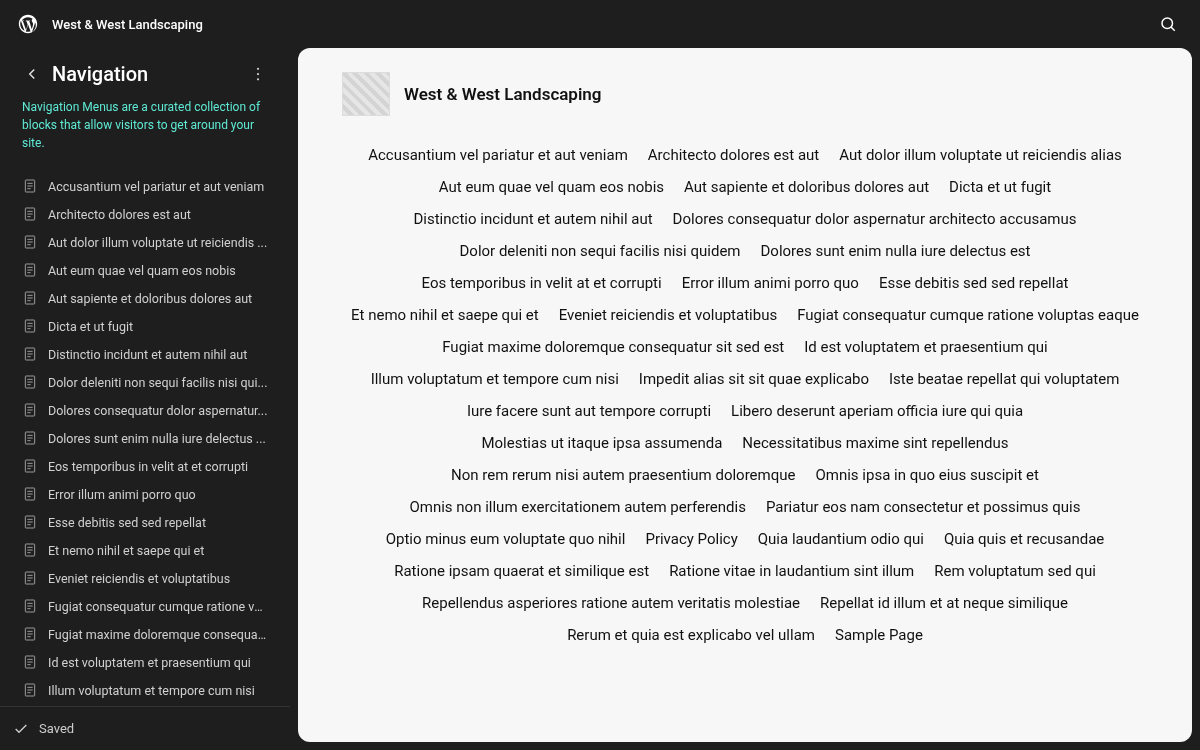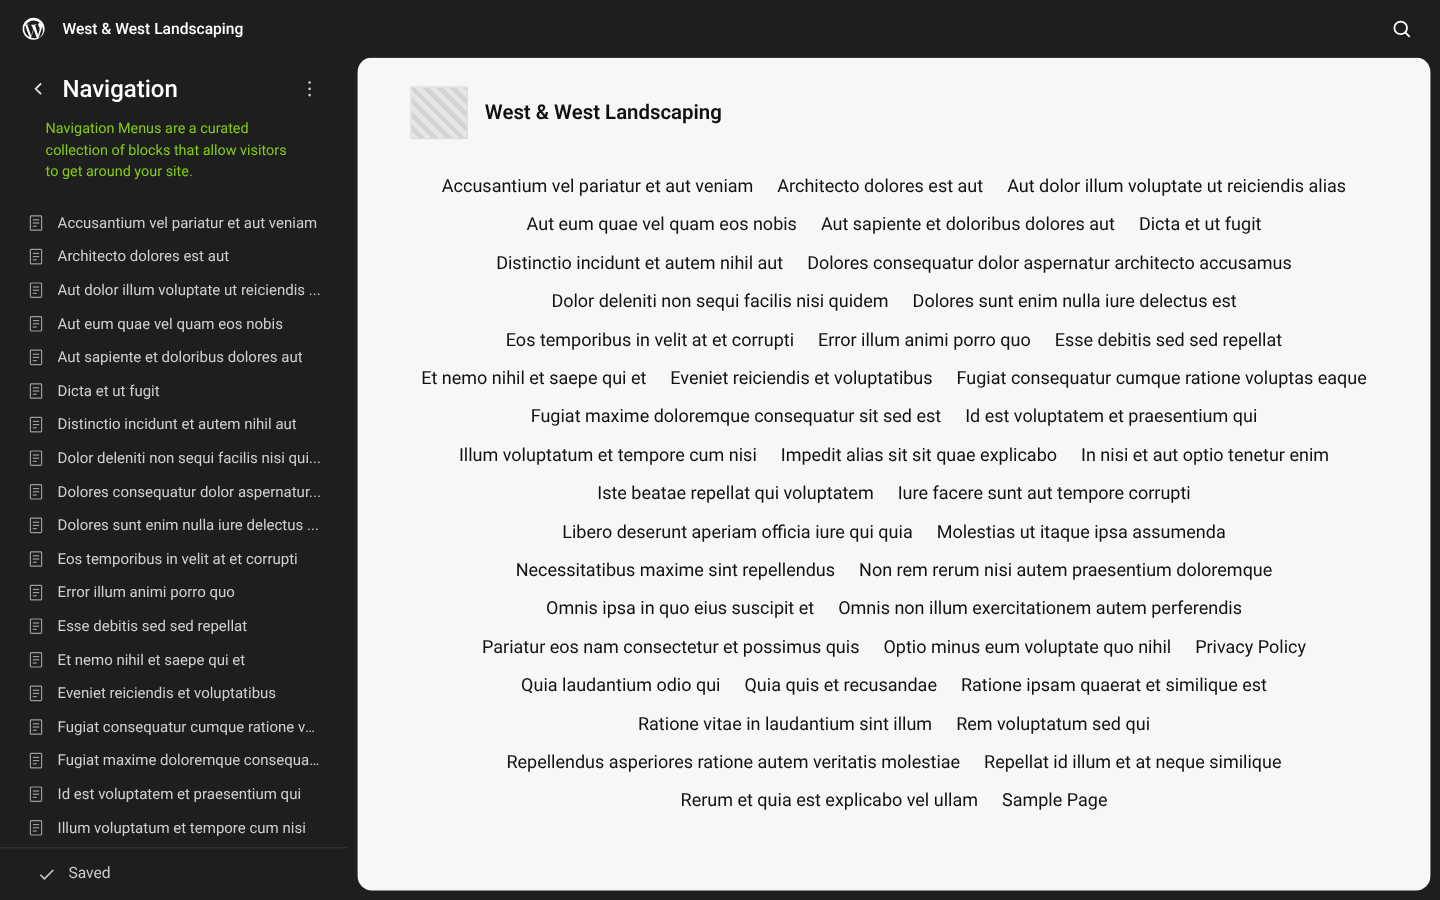--- a/index.html
+++ b/index.html
@@ -7,28 +7,28 @@
 .topbar{height:48px;background:#1e1e1e;display:flex;align-items:center;padding:0 16px;color:#fff}
 .wp-logo{width:24px;height:24px;margin-right:12px;display:flex;align-items:center;justify-content:center}
 .site-name{font-size:13px;font-weight:500;flex:1}
 .search-btn{width:32px;height:32px;display:flex;align-items:center;justify-content:center;cursor:pointer}
 .main{flex:1;display:flex;overflow:hidden}
 .sidebar{width:290px;background:#1e1e1e;color:#e0e0e0;display:flex;flex-direction:column;overflow:hidden}
 .sidebar-header{padding:14px 20px 8px;display:flex;align-items:center;gap:8px}
 .back-btn{width:24px;height:24px;display:flex;align-items:center;justify-content:center;cursor:pointer;color:#e0e0e0}
 .sidebar-title{font-size:20px;font-weight:500;flex:1;color:#fff}
 .more-btn{width:24px;height:24px;display:flex;align-items:center;justify-content:center;cursor:pointer}
-.sidebar-desc{padding:4px 38px 14px;font-size:12px;color:#84cc16;line-height:1.5}
+.sidebar-desc{padding:4px 22px 14px;font-size:12px;color:#5eead4;line-height:1.5}
 .menu-list{flex:1;overflow-y:auto;padding:6px 8px}
 .menu-list::-webkit-scrollbar{width:6px}
 .menu-list::-webkit-scrollbar-thumb{background:#555;border-radius:3px}
 .menu-item{display:flex;align-items:center;gap:10px;padding:6px 14px;font-size:12.5px;color:#d0d0d0;cursor:pointer;border-radius:4px;white-space:nowrap;overflow:hidden}
 .menu-item-icon{width:16px;height:16px;flex-shrink:0;opacity:.7}
 .menu-item-label{overflow:hidden;text-overflow:ellipsis}
-.sidebar-footer{height:44px;border-top:1px solid #333;display:flex;align-items:center;padding:0 31px;gap:10px;font-size:13px;color:#ccc}
+.sidebar-footer{height:44px;border-top:1px solid #333;display:flex;align-items:center;padding:0 13px;gap:10px;font-size:13px;color:#ccc}
 .preview{flex:1;background:#1e1e1e;padding:0 8px 8px 8px;overflow:hidden}
 .preview-frame{width:100%;height:100%;background:#f7f7f7;border-radius:12px;overflow-y:auto;padding:24px 40px}
 .preview-header{display:flex;align-items:center;gap:14px;margin-bottom:24px;padding-left:4px}
 .logo-placeholder{width:48px;height:44px;background:repeating-linear-gradient(45deg,#e6e6e6,#e6e6e6 4px,#d4d4d4 4px,#d4d4d4 8px);border:1px solid #ddd}
 .preview-title{font-size:17px;font-weight:600;color:#111}
 .nav-links{display:flex;flex-wrap:wrap;justify-content:center;gap:14px 20px;padding:6px 10px}
 .nav-link{font-size:15px;color:#111;white-space:nowrap;cursor:pointer;font-weight:400}
 </style>
 </head>
 <body>
@@ -267,21 +267,20 @@
           <span class="nav-link">Eos temporibus in velit at et corrupti</span>
           <span class="nav-link">Error illum animi porro quo</span>
           <span class="nav-link">Esse debitis sed sed repellat</span>
           <span class="nav-link">Et nemo nihil et saepe qui et</span>
           <span class="nav-link">Eveniet reiciendis et voluptatibus</span>
           <span class="nav-link">Fugiat consequatur cumque ratione voluptas eaque</span>
           <span class="nav-link">Fugiat maxime doloremque consequatur sit sed est</span>
           <span class="nav-link">Id est voluptatem et praesentium qui</span>
           <span class="nav-link">Illum voluptatum et tempore cum nisi</span>
           <span class="nav-link">Impedit alias sit sit quae explicabo</span>
-          <span class="nav-link">In nisi et aut optio tenetur enim</span>
           <span class="nav-link">Iste beatae repellat qui voluptatem</span>
           <span class="nav-link">Iure facere sunt aut tempore corrupti</span>
           <span class="nav-link">Libero deserunt aperiam officia iure qui quia</span>
           <span class="nav-link">Molestias ut itaque ipsa assumenda</span>
           <span class="nav-link">Necessitatibus maxime sint repellendus</span>
           <span class="nav-link">Non rem rerum nisi autem praesentium doloremque</span>
           <span class="nav-link">Omnis ipsa in quo eius suscipit et</span>
           <span class="nav-link">Omnis non illum exercitationem autem perferendis</span>
           <span class="nav-link">Pariatur eos nam consectetur et possimus quis</span>
           <span class="nav-link">Optio minus eum voluptate quo nihil</span>

